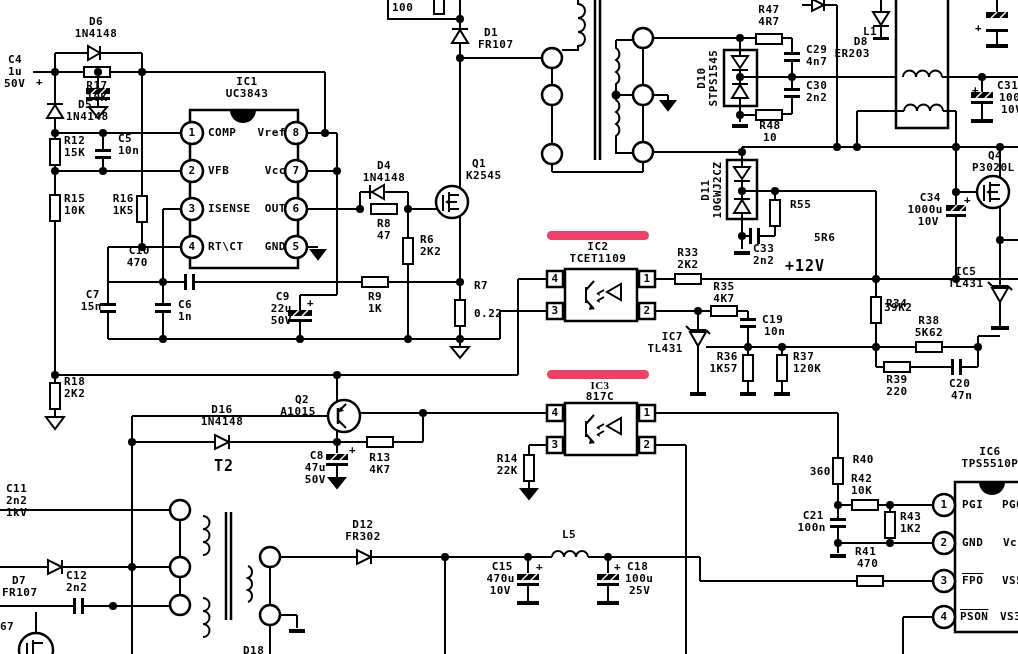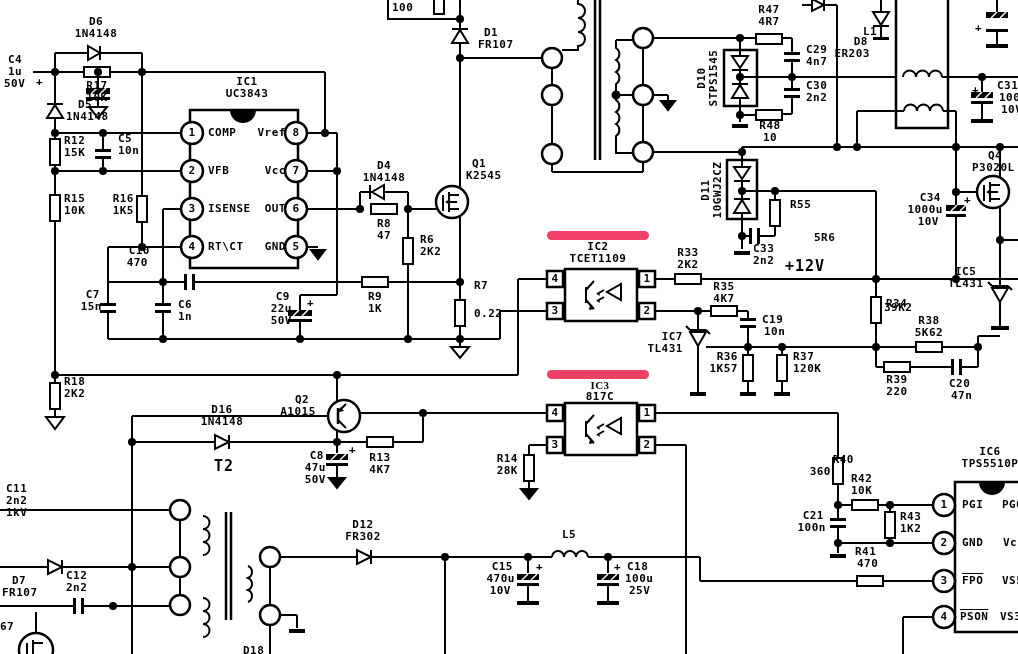--- a/index.html
+++ b/index.html
@@ -647,21 +647,21 @@
       <div class="lbl big" style="left: 214px; top: 458px;">T2</div>
       <div class="lbl c" style="left: 302px; top: 394px;">Q2</div>
       <div class="lbl c" style="left: 298px; top: 406px;">A1015</div>
       <div class="lbl r" style="left: 324px; top: 450px;">C8</div>
       <div class="lbl r" style="left: 326px; top: 462px;">47u</div>
       <div class="lbl r" style="left: 326px; top: 474px;">50V</div>
       <div class="lbl" style="left: 349px; top: 444px;">+</div>
       <div class="lbl c" style="left: 380px; top: 452px;">R13</div>
       <div class="lbl c" style="left: 380px; top: 464px;">4K7</div>
       <div class="lbl r" style="left: 518px; top: 453px;">R14</div>
-      <div class="lbl r" style="left: 518px; top: 465px;">28K</div>
+      <div class="lbl r" style="left: 518px; top: 465px;">22K</div>
       <div class="lbl" style="left: 6px; top: 483px;">C11</div>
       <div class="lbl" style="left: 6px; top: 495px;">2n2</div>
       <div class="lbl" style="left: 6px; top: 507px;">1kV</div>
       <div class="lbl" style="left: 12px; top: 575px;">D7</div>
       <div class="lbl" style="left: 2px; top: 587px;">FR107</div>
       <div class="lbl" style="left: 66px; top: 570px;">C12</div>
       <div class="lbl" style="left: 66px; top: 582px;">2n2</div>
       <div class="lbl" style="left: 0px; top: 621px;">67</div>
       <div class="lbl" style="left: 243px; top: 645px;">D18</div>
       <div class="lbl c" style="left: 363px; top: 519px;">D12</div>
@@ -733,21 +733,21 @@
       <div class="lbl c" style="left: 929px; top: 327px;">5K62</div>
       <div class="lbl c" style="left: 897px; top: 374px;">R39</div>
       <div class="lbl c" style="left: 897px; top: 386px;">220</div>
       <div class="lbl" style="left: 949px; top: 378px;">C20</div>
       <div class="lbl" style="left: 951px; top: 390px;">47n</div>
       <div class="lbl" style="left: 972px; top: 84px;">+</div>
       <div class="lbl" style="left: 997px; top: 80px; text-align: center;">C31</div>
       <div class="lbl" style="left: 999px; top: 92px;">100</div>
       <div class="lbl" style="left: 1001px; top: 104px;">10V</div>
       <div class="lbl" style="left: 975px; top: 22px;">+</div>
-      <div class="lbl r" style="left: 854px; top: 454px; padding-left: 28px;">R40</div>
+      <div class="lbl r" style="left: 874px; top: 454px; padding-left: 28px;">R40</div>
       <div class="lbl r" style="left: 831px; top: 466px;">360</div>
       <div class="lbl" style="left: 851px; top: 473px;">R42</div>
       <div class="lbl" style="left: 851px; top: 485px;">10K</div>
       <div class="lbl r" style="left: 824px; top: 510px;">C21</div>
       <div class="lbl r" style="left: 826px; top: 522px;">100n</div>
       <div class="lbl" style="left: 900px; top: 511px;">R43</div>
       <div class="lbl" style="left: 900px; top: 523px;">1K2</div>
       <div class="lbl" style="left: 855px; top: 546px;">R41</div>
       <div class="lbl" style="left: 857px; top: 558px;">470</div>
       <div class="lbl c" style="left: 990px; top: 446px;">IC6</div>

